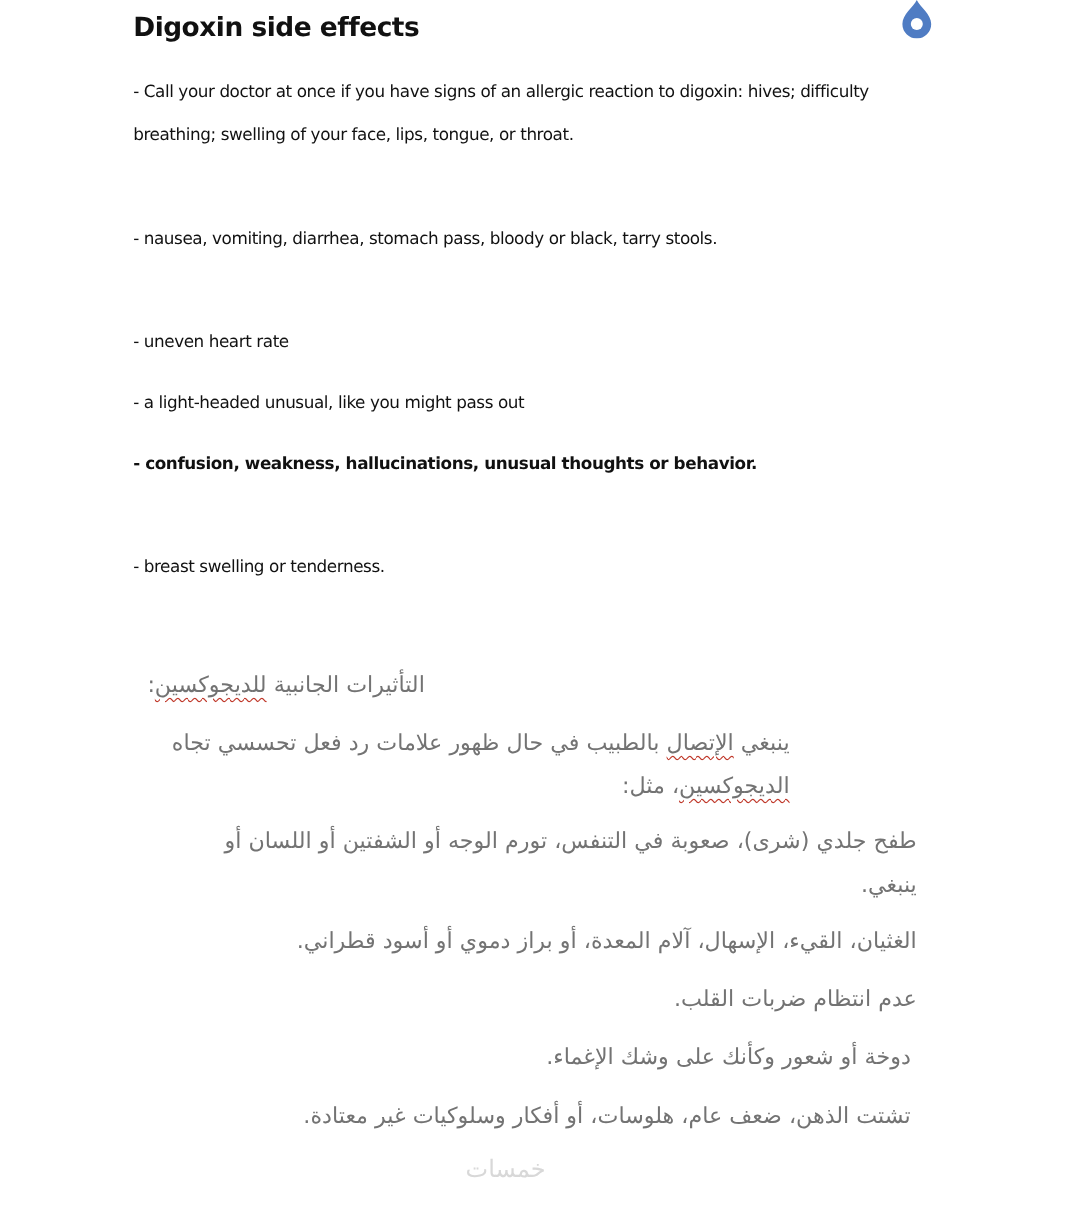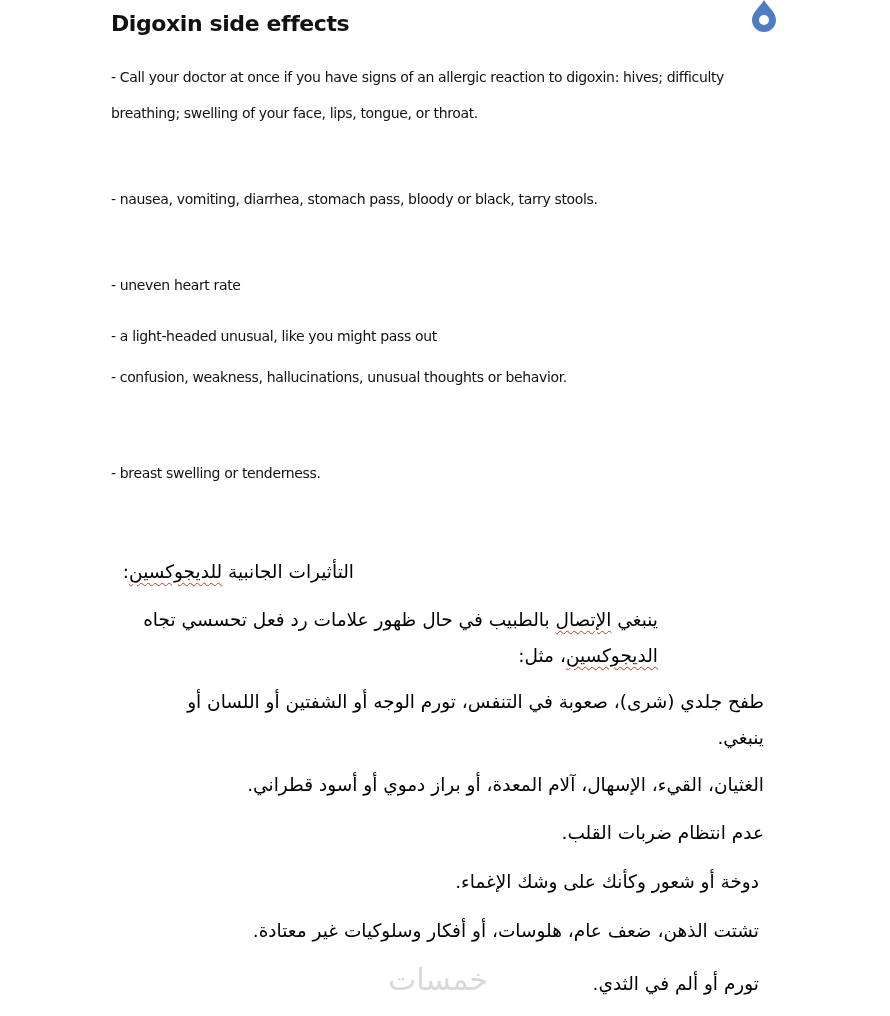--- a/index.html
+++ b/index.html
@@ -38,37 +38,37 @@
     }
     .para {
       font-size: 14px;
       line-height: 36px;
       letter-spacing: -0.35px;
     }
     .p1 { top: 59px; }
     .p2 { top: 181px; }
     .p3 { top: 267px; }
     .p4 { top: 318px; }
-    .p5 { top: 359px; }
+    .p5 { top: 369px; font-weight: bold; }
     .p6 { top: 455px; }
 
     .drop-icon {
       position: absolute;
       left: 749px;
       top: 0px;
       width: 30px;
       height: 32px;
     }
 
     .ar {
       font-family: "DejaVu Sans", "Liberation Sans", sans-serif;
       direction: rtl;
       text-align: right;
       position: absolute;
-      color: #000000;
+      color: #737373;
       font-size: 18.5px;
       line-height: 36px;
     }
     .ar-title { top: 554px; right: 763px; right: auto; left: 111px; width: 243px; }
     .ar-intro { top: 602px; left: 111px; width: 547px; }
     .ar-item1 { top: 684px; left: 160px; width: 604px; }
     .ar-item2 { top: 767px; left: 160px; width: 604px; }
     .ar-item3 { top: 815px; left: 160px; width: 604px; }
     .ar-item4 { top: 864px; left: 160px; width: 599px; }
     .ar-item5 { top: 913px; left: 160px; width: 599px; }
@@ -78,21 +78,21 @@
       text-decoration: underline wavy #c0392b;
       text-decoration-thickness: 1px;
       text-underline-offset: 4px;
     }
 
     .watermark {
       position: absolute;
       left: 388px;
       top: 962px;
       font-family: "DejaVu Sans", "Liberation Sans", sans-serif;
-      font-size: 30px;
+      font-size: 20px;
       color: #d8d8d8;
       direction: rtl;
       letter-spacing: 1px;
     }
   </style>
 </head>
 <body>
 
 <div class="page">
 
@@ -116,16 +116,15 @@
 
   <div class="ar ar-intro">
     <span>ينبغي </span><span class="squiggle">الإتصال</span><span> بالطبيب في حال ظهور علامات رد فعل تحسسي تجاه </span><span class="squiggle">الديجوكسين</span><span>، مثل:</span>
   </div>
 
   <div class="ar ar-item1">طفح جلدي (شرى)، صعوبة في التنفس، تورم الوجه أو الشفتين أو اللسان أو ينبغي.</div>
   <div class="ar ar-item2">الغثيان، القيء، الإسهال، آلام المعدة، أو براز دموي أو أسود قطراني.</div>
   <div class="ar ar-item3">عدم انتظام ضربات القلب.</div>
   <div class="ar ar-item4">دوخة أو شعور وكأنك على وشك الإغماء.</div>
   <div class="ar ar-item5">تشتت الذهن، ضعف عام، هلوسات، أو أفكار وسلوكيات غير معتادة.</div>
-  <div class="ar ar-item6">تورم أو ألم في الثدي.</div>
 
   <div class="watermark">خمسات</div>
 </div>
 
 </body></html>

